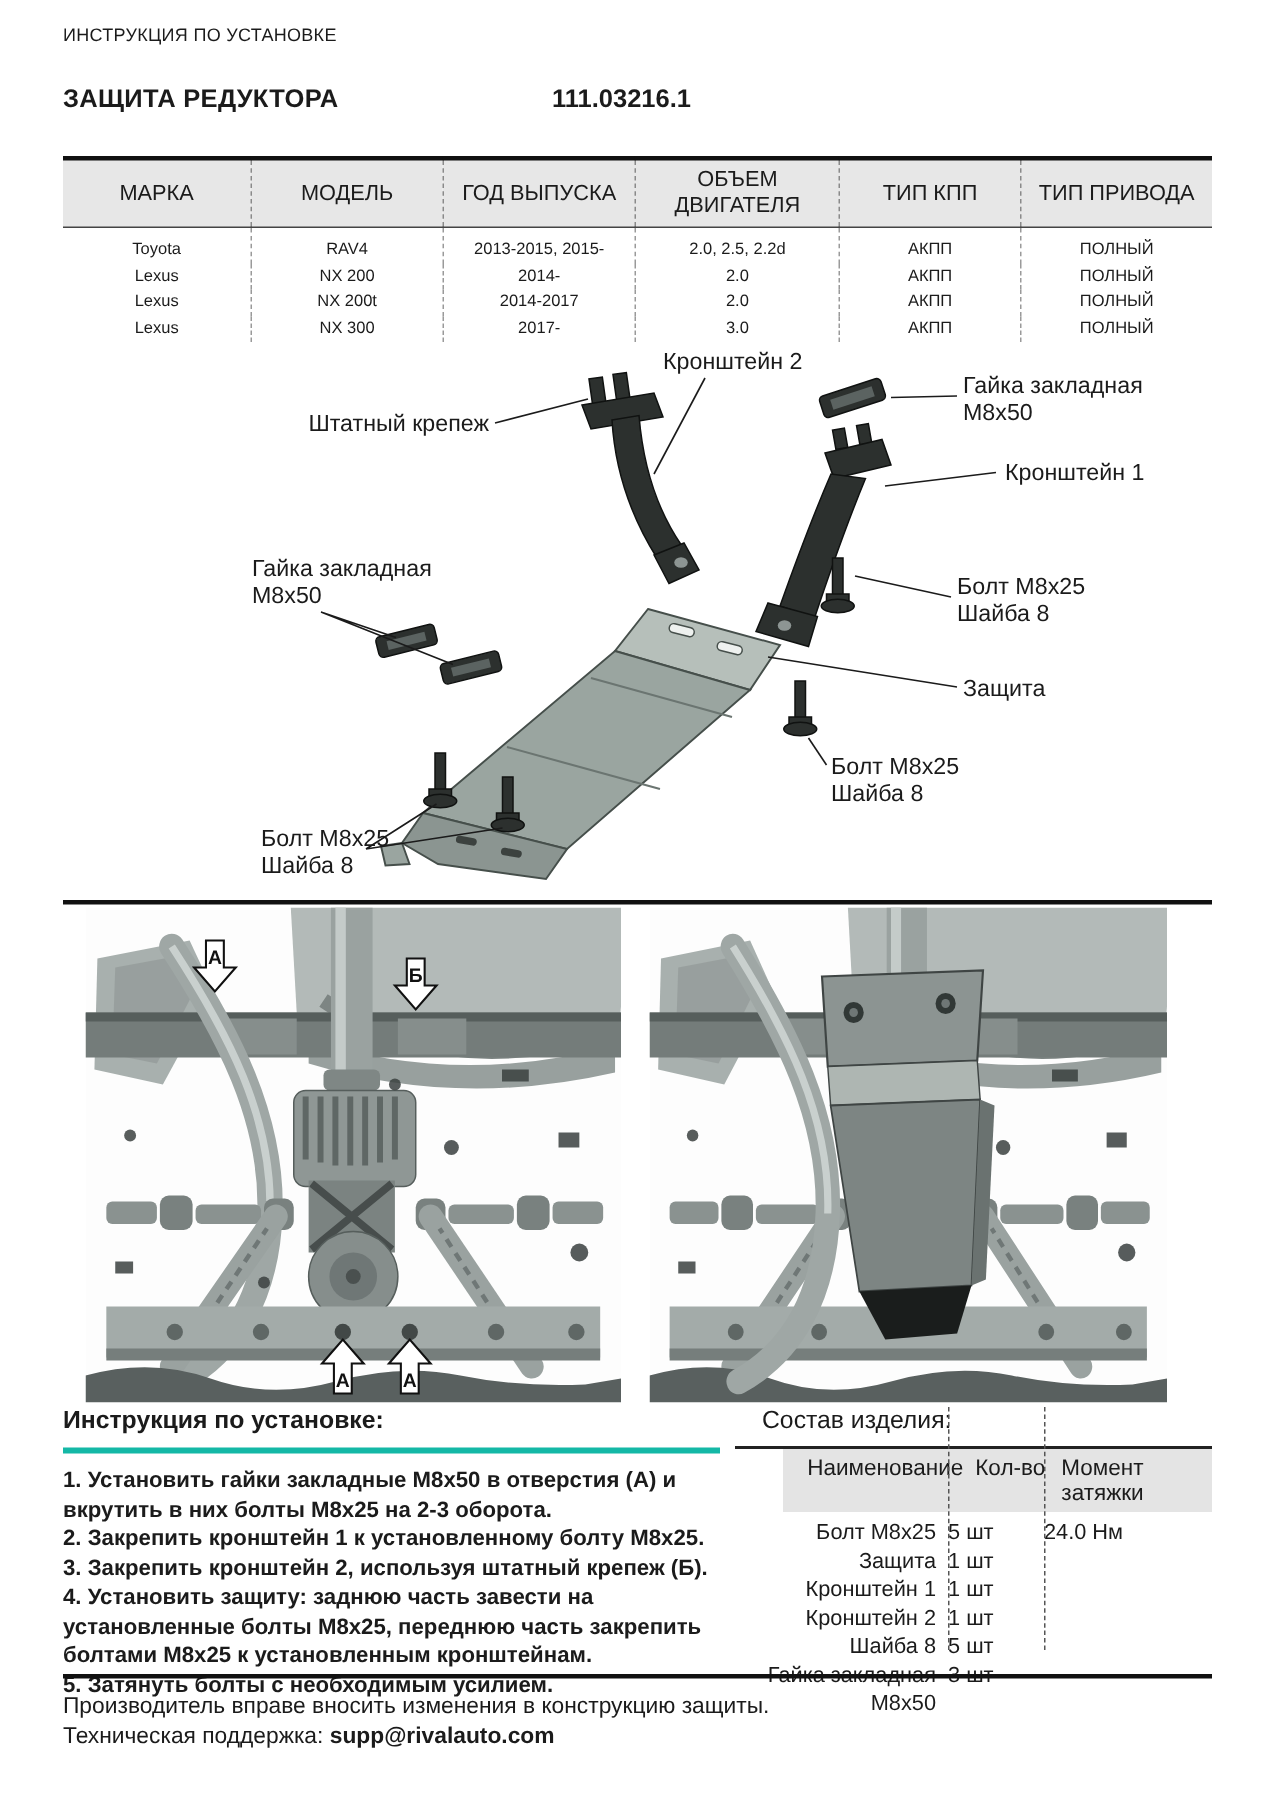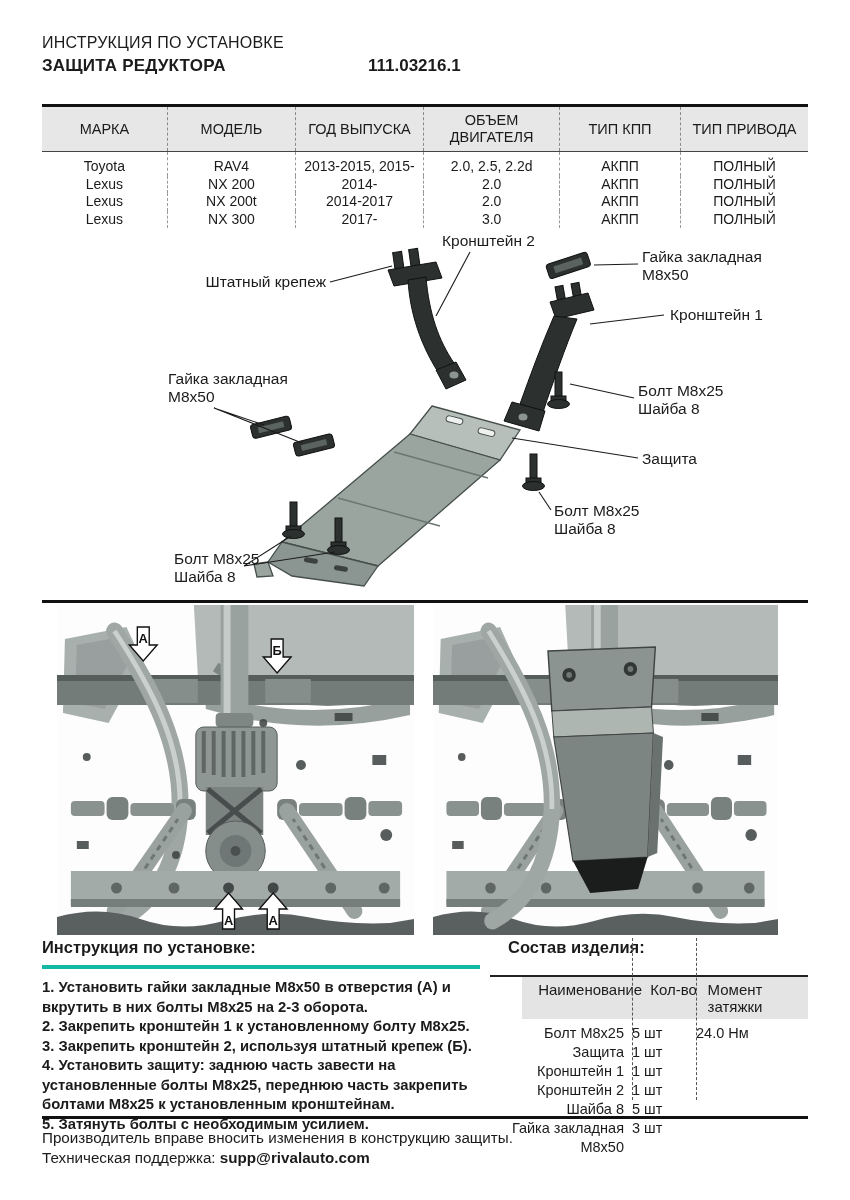--- a/index.html
+++ b/index.html
@@ -1,49 +1,49 @@
 <!DOCTYPE html>
 <html><head>
 <meta charset="utf-8">
 <style>
   html,body{margin:0;padding:0;background:#ffffff;}
   .page{position:relative;width:850px;height:1200px;background:#fff;
         font-family:"Liberation Sans",sans-serif;color:#1b1b1b;overflow:hidden;}
   .abs{position:absolute;}
   
-  .h-line1{left:42px;top:34px;font-size:16px;letter-spacing:.2px;}
+  .h-line1{left:42px;top:16px;font-size:12px;letter-spacing:.2px;}
   .h-line2{left:42px;top:56px;font-size:17px;font-weight:bold;letter-spacing:.2px;}
   .h-part{left:368px;top:56px;font-size:17px;font-weight:bold;}
   
   .fit{left:42px;top:104px;width:766px;border-collapse:collapse;table-layout:fixed;}
   .fit th{background:#e7e7e7;font-weight:normal;font-size:14.5px;line-height:17px;
           padding:5px 2px;border-left:1px dashed #8a8a8a;}
   .fit thead{border-top:3px solid #111;border-bottom:1.5px solid #444;}
-  .fit td{font-size:14px;line-height:17.5px;text-align:center;padding:0 2px;
+  .fit td{font-size:11px;line-height:17.5px;text-align:center;padding:0 2px;
           border-left:1px dashed #9a9a9a;}
   .fit th:first-child,.fit td:first-child{border-left:none;}
   .fit tbody tr:first-child td{padding-top:6px;}
   
   .diagram{left:42px;top:224px;}
   .dlabel{font-size:15.5px;fill:#1b1b1b;}
   .leader{stroke:#1b1b1b;stroke-width:1.1;fill:none;}
   .dark{fill:#2c302e;stroke:#101211;stroke-width:1;}
   
   .photo-rule{left:42px;top:600px;width:766px;height:0;border-top:3px solid #111;}
   .photoL{left:57px;top:605px;}
   .photoR{left:433px;top:605px;}
   .marker{fill:#ffffff;stroke:#111;stroke-width:1.4;}
   .marker-letter{font-size:13px;font-weight:bold;fill:#111;}
   
   .instr{left:42px;top:938px;width:438px;}
   .instr-title{font-size:16.5px;font-weight:bold;padding-bottom:8px;border-bottom:4px solid #14b8a6;}
   .steps{margin-top:9px;font-size:14.8px;line-height:19.5px;}
   .steps p{margin:0;font-weight:bold;}
   .parts{left:490px;top:938px;width:318px;}
-  .parts-title{font-size:16.5px;font-weight:bold;margin-left:18px;margin-bottom:18px;}
+  .parts-title{font-size:16.5px;font-weight:normal;margin-left:18px;margin-bottom:7px;}
   .parts-table{border-top:2px solid #222;}
   .prow{display:flex;}
   .phead{background:#e4e4e4;font-size:15px;padding:4px 0;margin-left:32px;}
   .pc1{width:142px;text-align:right;padding-right:8px;box-sizing:border-box;}
   .pc2{width:64px;}
   .pc3{width:112px;text-align:left;box-sizing:border-box;}
   .pbody{font-size:14.5px;line-height:19px;margin-top:5px;}
   .dash-v{position:absolute;width:0;border-left:1.5px dashed #555;top:0;height:162px;}
   .dash1{left:142px;} .dash2{left:206px;}
   

